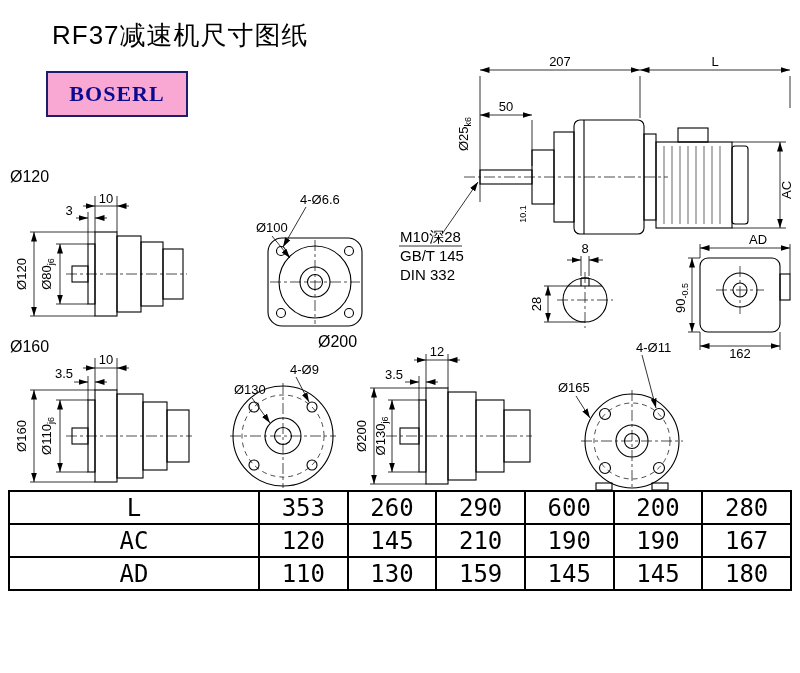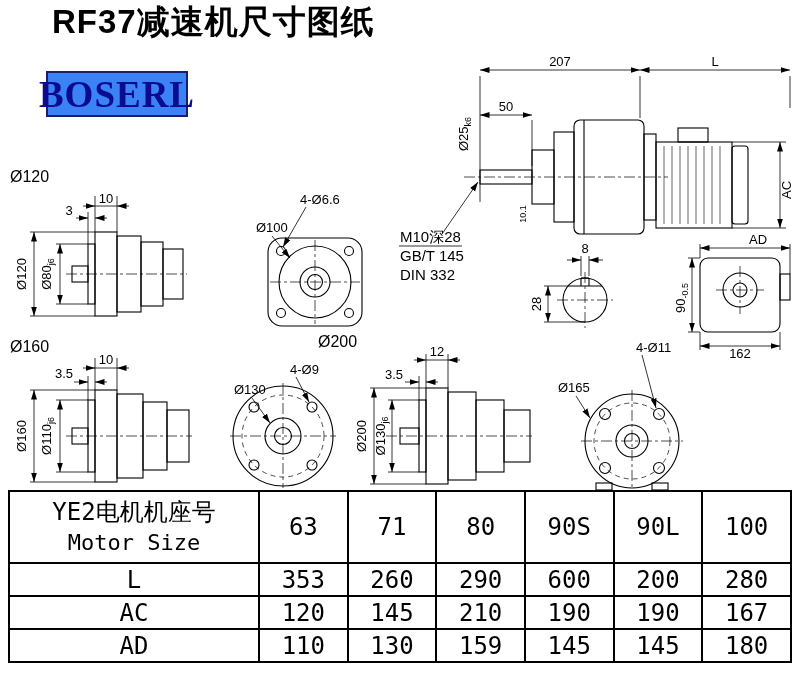--- a/index.html
+++ b/index.html
@@ -1,21 +1,21 @@
 <!DOCTYPE html>
 <html><head>
 <meta charset="utf-8">
 <style>
   html,body{margin:0;padding:0}
   body{width:800px;height:673px;position:relative;background:#fff;overflow:hidden;
        font-family:"Liberation Sans",sans-serif;color:#000}
-  #title{position:absolute;left:52px;top:0;font-size:33px;font-weight:bold;letter-spacing:1px;white-space:nowrap}
+  #title{position:absolute;left:52px;top:18px;font-size:26px;font-weight:normal;letter-spacing:1px;white-space:nowrap}
   #logo{position:absolute;left:46px;top:71px;width:138px;height:42px;border:2px solid #1d1d6b;
-        display:flex;align-items:center;justify-content:center;background:#3b82f6;
-        font-family:"Liberation Serif",serif;font-size:37px;font-weight:600;color:#0b0b8f;letter-spacing:1px}
+        display:flex;align-items:center;justify-content:center;background:#f9a8d4;
+        font-family:"Liberation Serif",serif;font-size:22px;font-weight:600;color:#0b0b8f;letter-spacing:1px}
   svg.draw{position:absolute;overflow:visible}
   .ln{fill:none;stroke:#000;stroke-width:1.1}
   .dm{fill:none;stroke:#000;stroke-width:0.8}
   .cl{fill:none;stroke:#000;stroke-width:0.7;stroke-dasharray:11 3 3 3}
   .dsh{stroke-dasharray:5 4}
   .fin{stroke-width:0.6}
   svg text{font-family:"Liberation Sans",sans-serif;font-size:13px;fill:#000;stroke:none}
   svg text.t16{font-size:16px}
   svg text.t15{font-size:15px}
   svg text.t9,svg tspan.t9{font-size:9px}
@@ -323,32 +323,20 @@
     <rect x="102" y="147" width="16" height="7"></rect>
   </g>
   <g>
     <text x="86" y="16">4-Ø11</text>
     <text x="8" y="56">Ø165</text>
   </g>
 </svg>
 
 <table id="dims-table">
   <tbody>
-      <tr class="hdr">
-    <th class="c0">
-      <div class="l1">YE2电机机座号</div>
-      <div class="l2">Motor Size</div>
-    </th>
-    <th>63</th>
-    <th>71</th>
-    <th>80</th>
-    <th>90S</th>
-    <th>90L</th>
-    <th>100</th>
-  </tr>
   <tr>
     <td class="c0">L</td>
     <td>353</td>
     <td>260</td>
     <td>290</td>
     <td>600</td>
     <td>200</td>
     <td>280</td>
   </tr>
   <tr>

